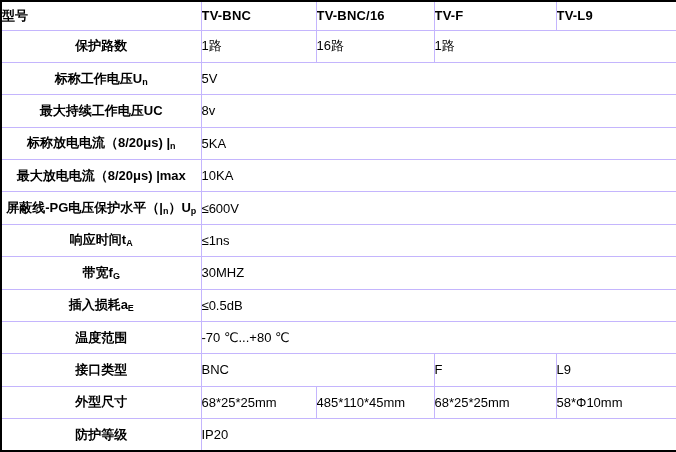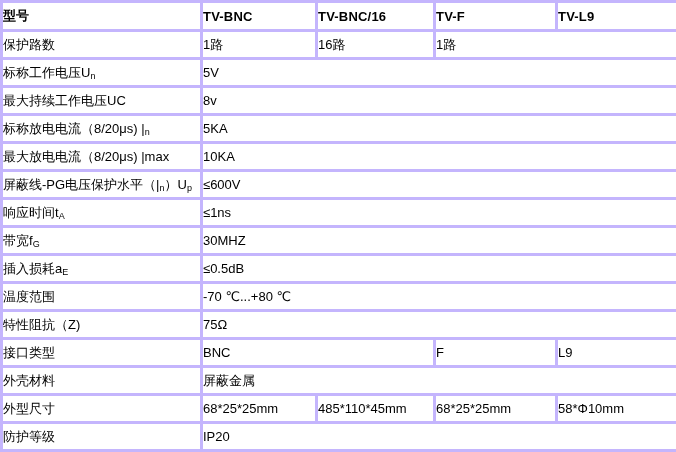--- a/index.html
+++ b/index.html
@@ -16,21 +16,21 @@
   }
   table.spec {
     width: 676px;
     height: 452px;
     border-collapse: collapse;
     table-layout: fixed;
     border: 2px solid #000000;
     background: #ffffff;
   }
   table.spec th, table.spec td {
-    border: 3px solid #c4b5fd;
+    border: 1px solid #c4b5fd;
     color: #000000;
     font-size: 13px;
     padding: 0;
     overflow: hidden;
     white-space: nowrap;
     vertical-align: middle;
   }
   table.spec thead tr { height: 29px; }
   table.spec tbody tr { height: 25px; }
   th.corner {
@@ -39,23 +39,23 @@
     font-size: 14px;
     font-weight: bold;
   }
   th.model {
     text-align: left;
     font-size: 14px;
     font-weight: bold;
     letter-spacing: 0.2px;
   }
   td.label {
-    text-align: left;
+    text-align: center;
     padding-left: 5px;
-    font-weight: normal;
+    font-weight: bold;
   }
   td.value {
   }
   td.value.small { font-size: 12px; }
   .sub {
     font-size: 9px;
     vertical-align: -2px;
   }
 </style>
 </head>
@@ -116,32 +116,24 @@
         </tr>
         <tr>
           <td class="label"><span>插入损耗a</span><span class="sub">E</span></td>
           <td class="value" colspan="4">≤0.5dB</td>
         </tr>
         <tr>
           <td class="label"><span>温度范围</span></td>
           <td class="value" colspan="4">-70 ℃...+80 ℃</td>
         </tr>
         <tr>
-          <td class="label"><span>特性阻抗（Z)</span></td>
-          <td class="value" colspan="4">75Ω</td>
-        </tr>
-        <tr>
           <td class="label"><span>接口类型</span></td>
           <td class="value" colspan="2">BNC</td>
           <td class="value">F</td>
           <td class="value">L9</td>
-        </tr>
-        <tr>
-          <td class="label"><span>外壳材料</span></td>
-          <td class="value" colspan="4">屏蔽金属</td>
         </tr>
         <tr>
           <td class="label"><span>外型尺寸</span></td>
           <td class="value">68*25*25mm</td>
           <td class="value">485*110*45mm</td>
           <td class="value">68*25*25mm</td>
           <td class="value">58*Φ10mm</td>
         </tr>
         <tr>
           <td class="label"><span>防护等级</span></td>

